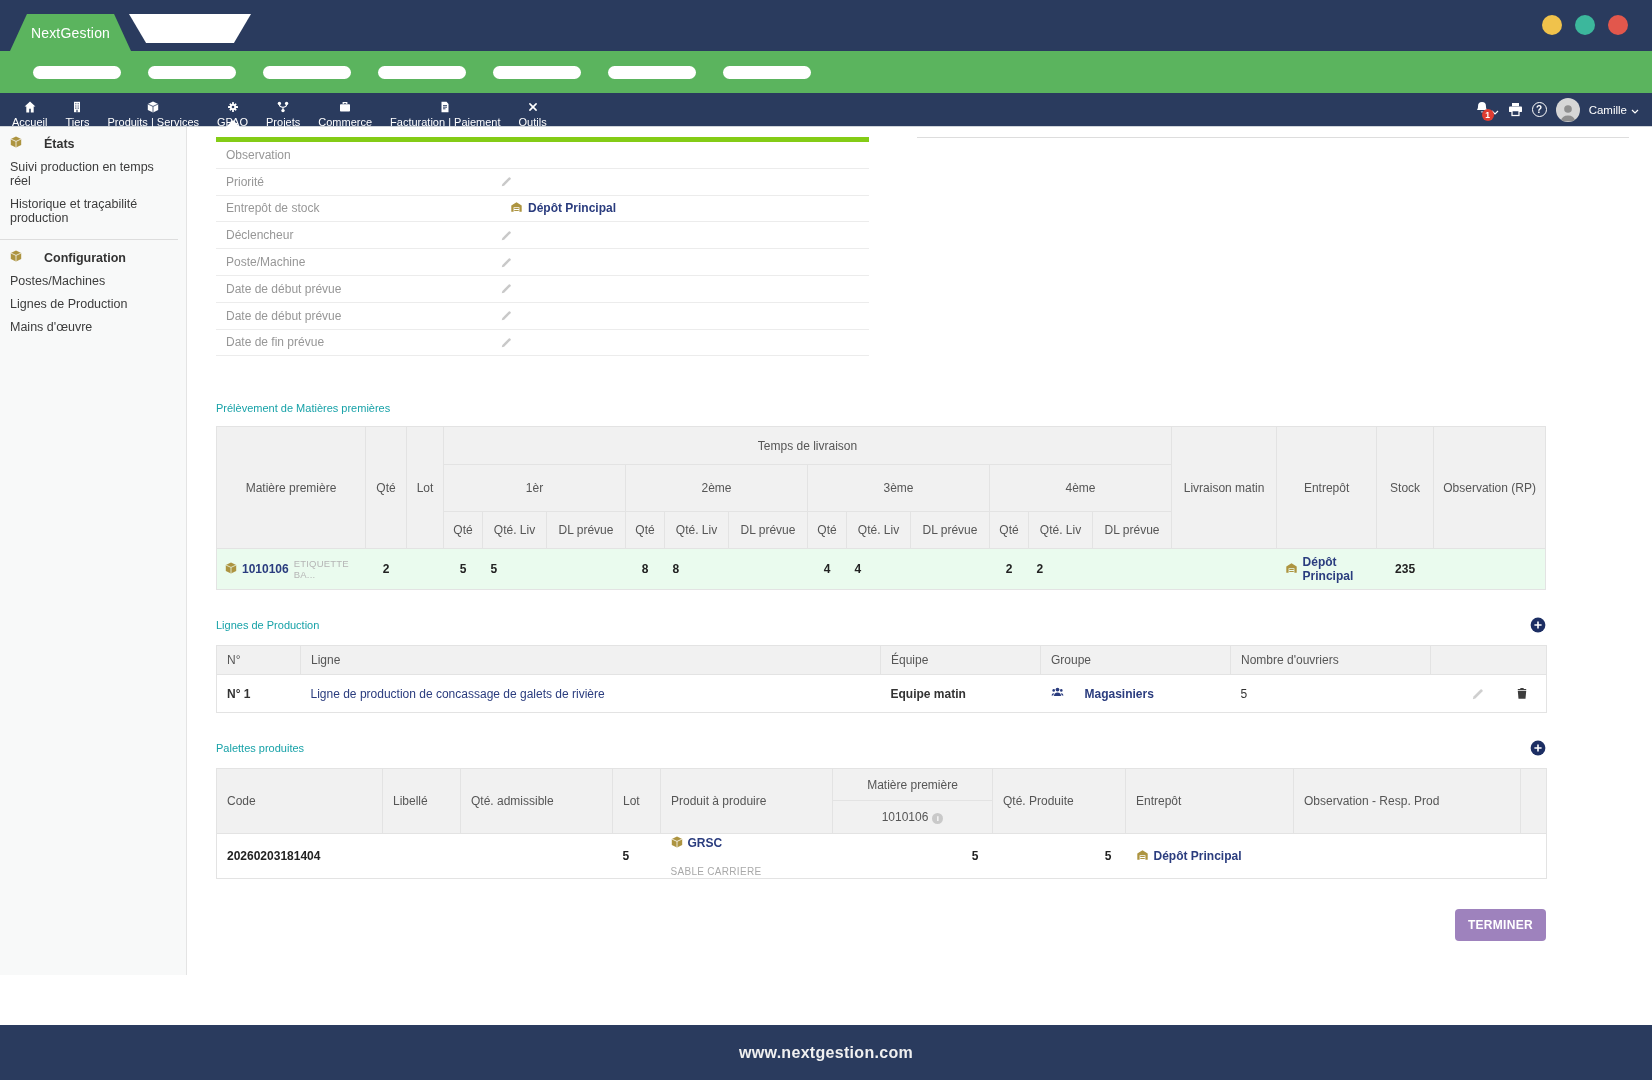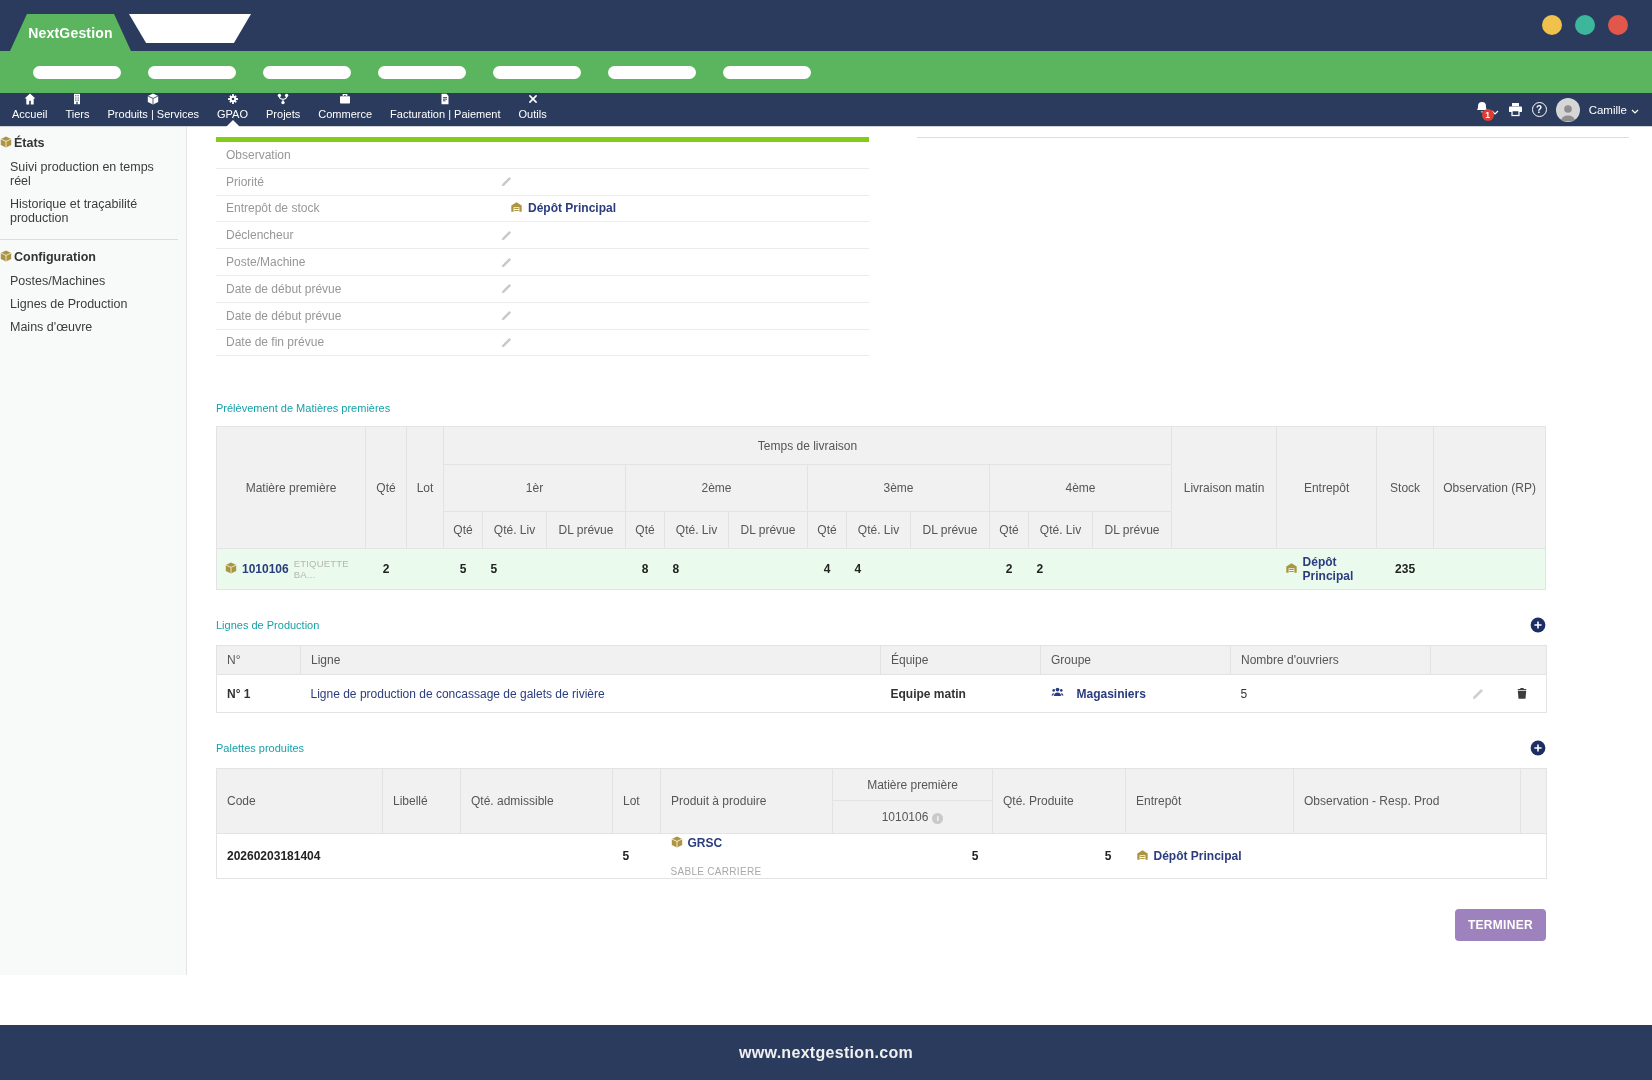--- a/index.html
+++ b/index.html
@@ -4,37 +4,37 @@
 <style>
   * { margin:0; padding:0; box-sizing:border-box; }
   html,body { width:1652px; height:1080px; overflow:hidden; background:#fff;
               font-family:"Liberation Sans", sans-serif; }
 
   
   .topbar { position:relative; height:51px; background:#2a3b5e; }
   .tab-logo { position:absolute; left:10px; top:14px; width:121px; height:37px;
     background:#5bb45e; clip-path:polygon(14% 0,86% 0,100% 100%,0 100%);
     display:flex; align-items:center; justify-content:center;
-    color:#fff; font-weight:bold; font-size:14px; letter-spacing:.2px; }
+    color:#fff; font-weight:normal; font-size:14px; letter-spacing:.2px; }
   .tab-blank { position:absolute; left:129px; top:14px; width:122px; height:29px;
     background:#fff; clip-path:polygon(0 0,100% 0,86% 100%,14% 100%); }
   .dots { position:absolute; right:24px; top:15px; display:flex; gap:13px; }
   .dot { width:20px; height:20px; border-radius:50%; }
   .dot-y { background:#f0c24b; } .dot-t { background:#3cb79c; } .dot-r { background:#e2574c; }
 
   
   .pillbar { height:42px; background:#5bb45e; display:flex; align-items:center;
     padding-left:33px; gap:27px; }
   .pill { width:88px; height:13px; border-radius:7px; background:#fff; }
 
   
   .mainnav { position:relative; height:34px; background:#2a3b5e; display:flex;
     padding-left:3px; border-bottom:1px solid #cfd4da; }
   .nav-item { position:relative; display:flex; flex-direction:column; align-items:center;
-    justify-content:flex-start; padding:0 9px 0; color:#fff; font-size:11px; gap:3px;
+    justify-content:flex-start; padding:8px 9px 0; color:#fff; font-size:11px; gap:3px;
     cursor:pointer; white-space:nowrap; }
   .nav-item svg { display:block; }
   .nav-item.active::after { content:""; position:absolute; bottom:-1px; left:50%;
     margin-left:-7px; border-left:7px solid transparent; border-right:7px solid transparent;
     border-bottom:7px solid #fdfdfd; }
   .nav-right { position:absolute; right:13px; top:0; height:33px; display:flex;
     align-items:center; gap:9px; color:#fff; }
   .bell-wrap { position:relative; display:flex; align-items:center; gap:2px; cursor:pointer;}
   .badge { position:absolute; left:7px; top:8px; min-width:12px; height:12px;
     background:#e03c31; color:#fff; border-radius:50%; font-size:8.5px; font-weight:bold;
@@ -44,22 +44,22 @@
     font-weight:bold; cursor:pointer; }
   .help-icon::after { content:"?"; }
   .avatar { width:24px; height:24px; border-radius:50%; background:#d6d6d6;
     display:flex; align-items:flex-end; justify-content:center; overflow:hidden; cursor:pointer;}
   .user-name { font-size:11.5px; display:flex; align-items:center; gap:4px; cursor:pointer; }
 
   
   .body-wrap { display:flex; min-height:898px; background:#fff; position:relative; }
   .sidebar { width:187px; flex-shrink:0; height:848px; background:#f8f9f9;
     border-right:1px solid #e4e4e4; padding-top:2px; }
-  .side-title { display:flex; align-items:flex-start; gap:2px; font-weight:bold;
-    font-size:12.5px; color:#333; padding:7px 0 5px; }
+  .side-title { display:flex; align-items:center; gap:22px; font-weight:bold;
+    font-size:12.5px; color:#333; padding:7px 10px 5px; }
   .side-item { font-size:12.5px; color:#3c3c3c; padding:4px 10px 5px; cursor:pointer; }
   .side-divider { border-top:1px solid #ddd; margin:9px 8px 3px 0; }
 
   .content { flex:1; position:relative; padding:10px 0 0 29px; }
   .panel-top-line { position:absolute; top:10px; left:730px; width:712px;
     border-top:1px solid #ddd; }
 
   
   .details { width:653px; border-top:5px solid #84cc16; }
   .d-row { height:26.8px; border-bottom:1px solid #ececec; display:flex;
@@ -98,21 +98,21 @@
   .num { font-weight:600; color:#222; }
   .entrepot-link { display:flex; align-items:center; gap:5px; color:#2a3c7e;
     font-weight:bold; cursor:pointer; }
 
   
   .flat th { text-align:left; padding:7px 10px; height:27px; }
   .flat td { height:38px; padding:0 10px; }
   .lines-num { font-weight:bold; color:#333; }
   .lines-name { color:#2a3c7e; cursor:pointer; }
   .lines-equipe { font-weight:bold; color:#333; }
-  .group-link { display:flex; align-items:center; gap:13px; color:#2a3c7e;
+  .group-link { display:flex; align-items:center; gap:21px; color:#2a3c7e;
     font-weight:bold; cursor:pointer; }
   .row-actions { display:flex; justify-content:flex-end; align-items:center; gap:32px;
     padding-right:8px; }
   .act-pencil { color:#cfcfcf; cursor:pointer; display:flex; }
   .act-trash { color:#3d3d3d; cursor:pointer; display:flex; }
 
   .pal th.rs { height:65px; text-align:left; padding-left:10px; }
   .pal th.mat-top { height:32px; text-align:center; }
   .pal th.mat-bot { height:33px; text-align:center; }
   .pal td { height:44px; }

